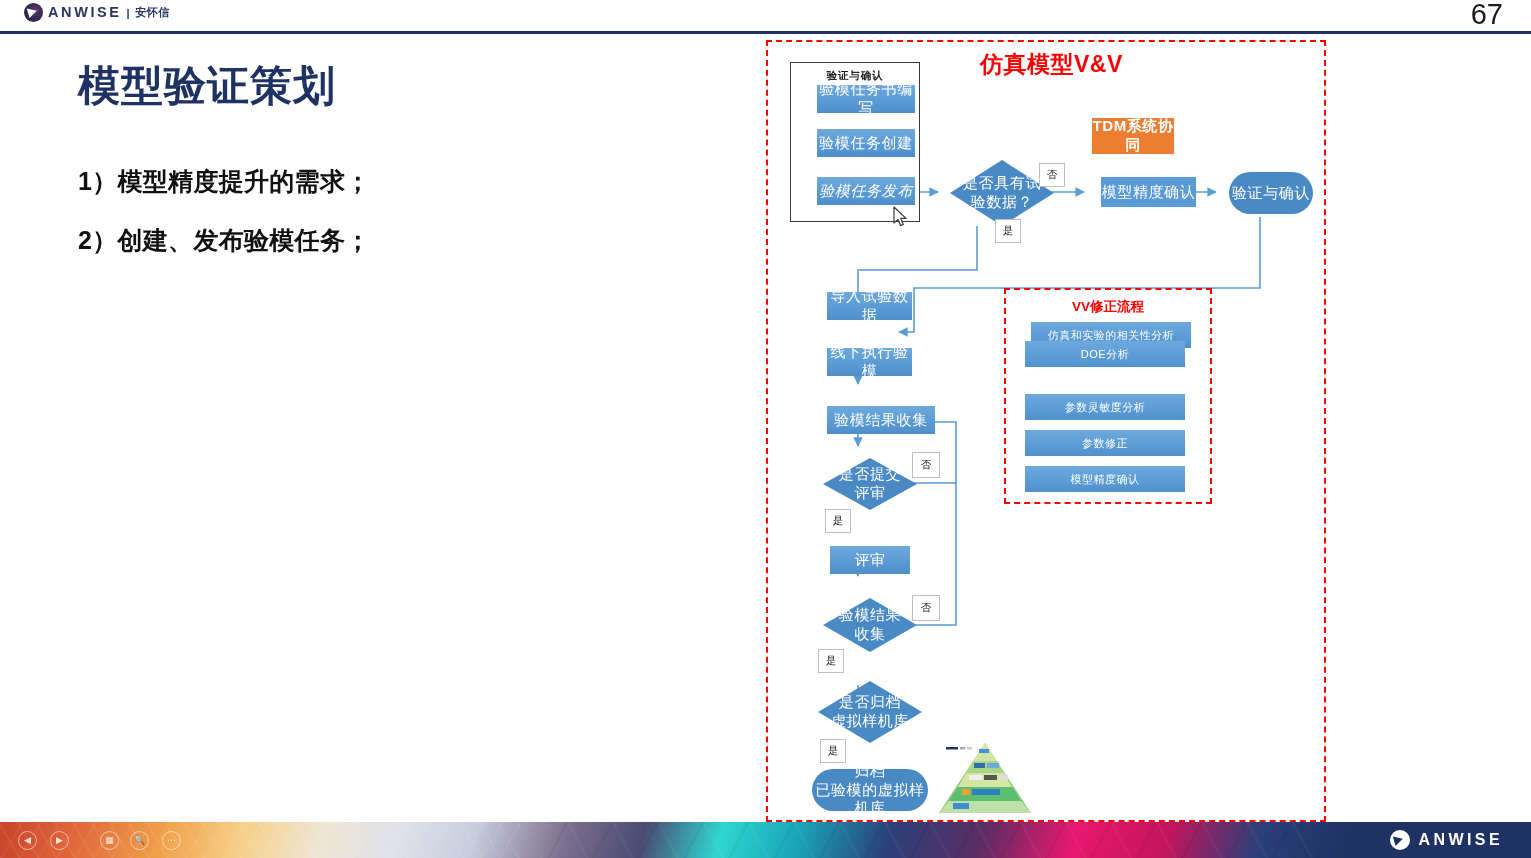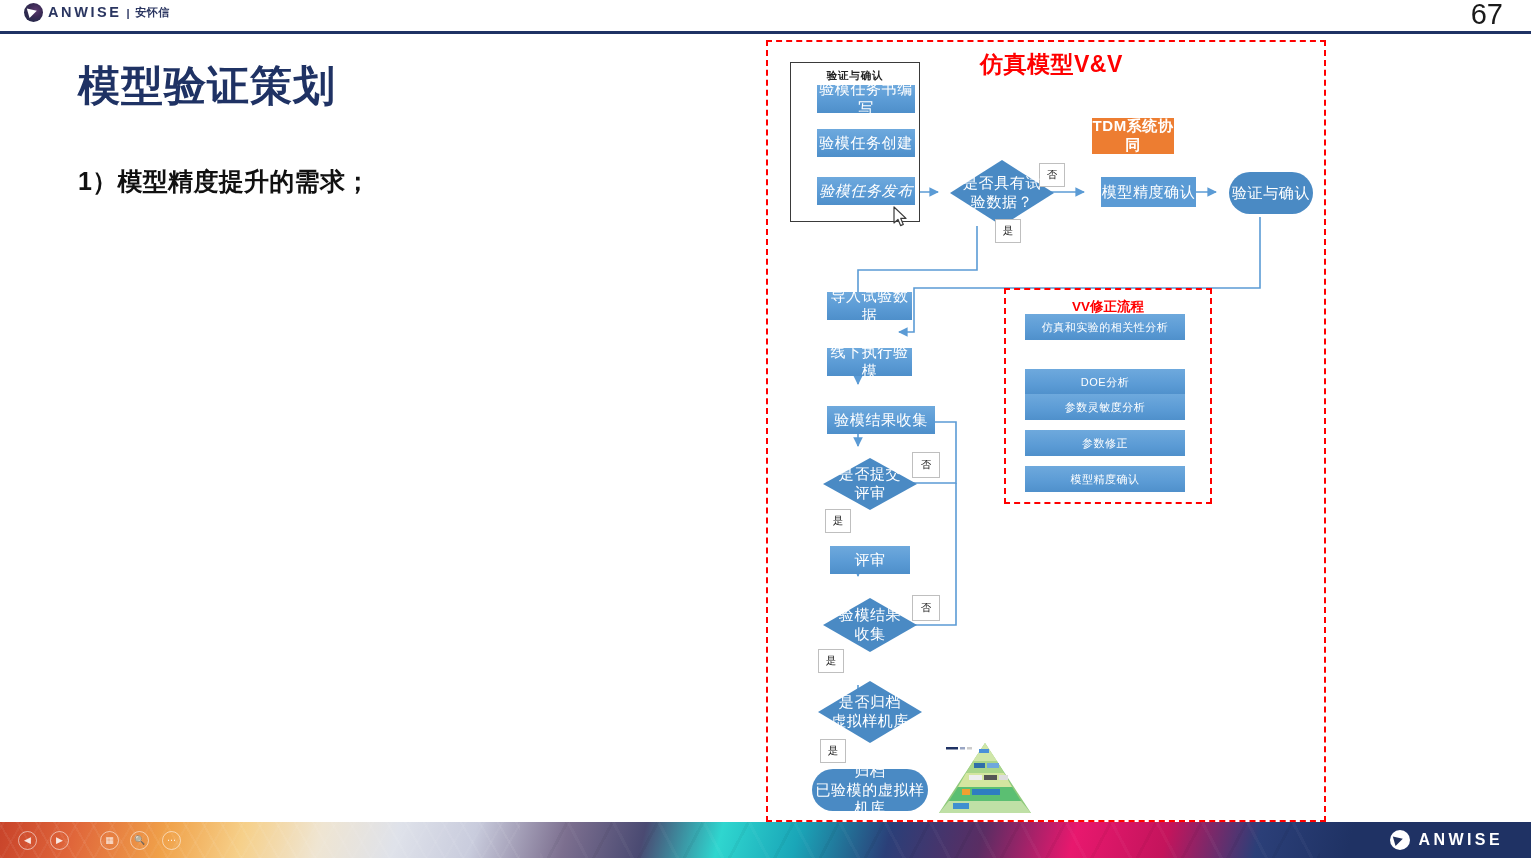--- a/index.html
+++ b/index.html
@@ -111,20 +111,21 @@
       <div class="logo-cn">|</div>
       <div class="logo-cn">安怀信</div>
     </div>
     <div class="pagenum">67</div>
   </div>
   <div class="hdr-rule"></div>
 
   <div class="title">模型验证策划</div>
   <div class="bullets">
     <div class="bullet">1）模型精度提升的需求；</div>
+    <div class="bullet">2）创建、发布验模任务；</div>
   </div>
 
   <div class="flow"></div>
   <div class="flow-title">仿真模型V&amp;V</div>
 
   <svg id="wires" viewBox="0 0 560 782">
     <defs>
       <marker id="ah" markerWidth="7" markerHeight="7" refX="5.4" refY="3" orient="auto">
         <path d="M0,0 L6,3 L0,6 z" fill="#5b9bd5"></path>
       </marker>
@@ -209,22 +210,22 @@
   </div>
   <div class="yn" style="left:820px; top:739px; width:26px; height:24px;">是</div>
 
   <div class="node nround" style="left:800px; top:769px; width:116px; height:42px; flex-direction:column;">
     <div>归档</div>
     <div>已验模的虚拟样机库</div>
   </div>
 
   <div class="vvpanel">
     <div class="vv-title">VV修正流程</div>
-    <div class="vv-item" style="top:24px;">仿真和实验的相关性分析</div>
-    <div class="vv-item" style="top:51px;margin-top:28px;">DOE分析</div>
+    <div class="vv-item" style="top:32px;margin-left:6px;">仿真和实验的相关性分析</div>
+    <div class="vv-item" style="top:51px;">DOE分析</div>
     <div class="vv-item" style="top:104px;">参数灵敏度分析</div>
     <div class="vv-item" style="top:140px;">参数修正</div>
     <div class="vv-item" style="top:176px;">模型精度确认</div>
   </div>
 
   <svg class="pyr" viewBox="0 0 94 74">
     <polygon points="47,2 93,72 1,72" fill="#8ec97a"></polygon>
     <polygon points="47,2 59,20 35,20" fill="#cfe6a8"></polygon>
     <polygon points="35,20 59,20 66,32 28,32" fill="#a9d58a"></polygon>
     <polygon points="28,32 66,32 74,46 20,46" fill="#d4e6a0"></polygon>

